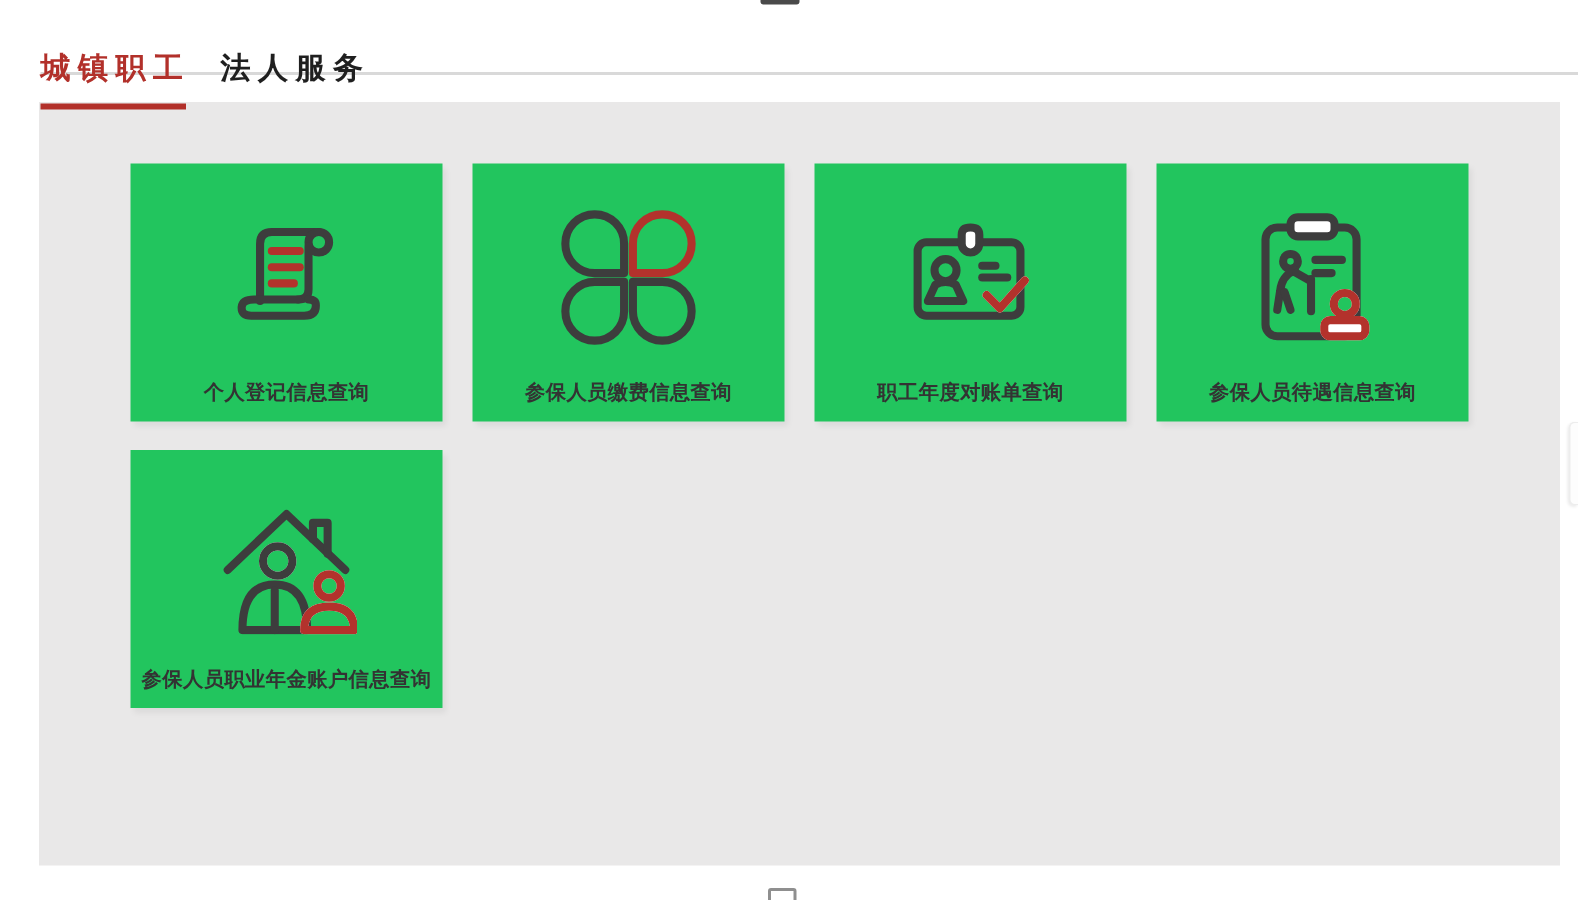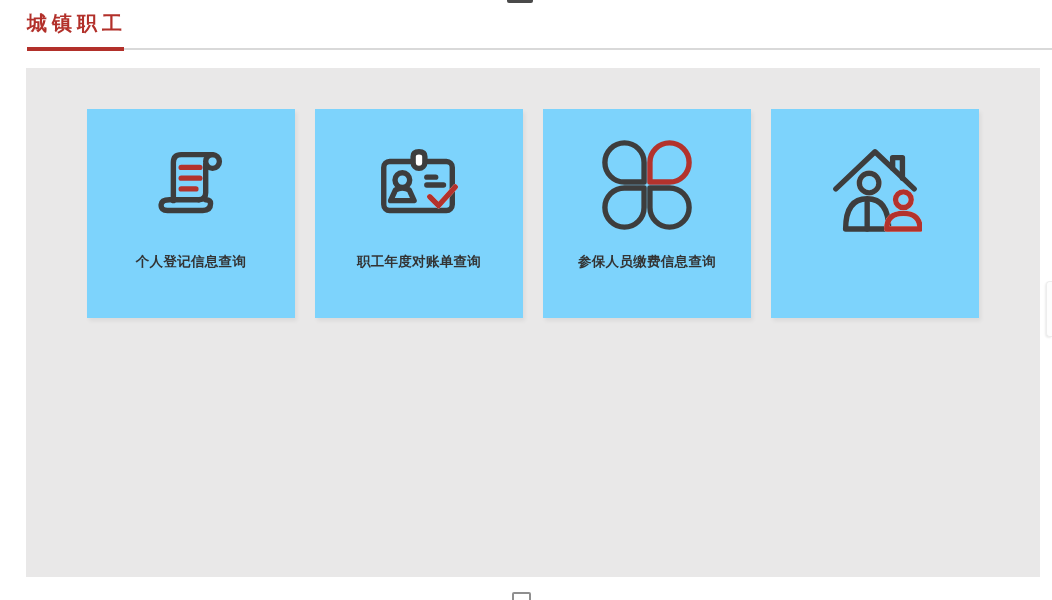--- a/index.html
+++ b/index.html
@@ -8,32 +8,32 @@
     background:#ffffff;
     font-family:"Liberation Sans","DejaVu Sans",sans-serif;
   }
   
   .top-clip{position:absolute;left:507px;top:0;width:26px;height:3px;
     background:#4a4a4a;border-radius:0 0 2px 2px;}
   
   .tabbar{position:absolute;left:0;top:0;width:1052px;height:52px;}
   .tabbar .divider{position:absolute;left:27px;right:0;top:48px;height:2px;
     background:var(--divider,#d9d9d9);}
-  .tabs{position:absolute;left:27px;top:10px;display:flex;gap:20px;justify-content:space-between;}
+  .tabs{position:absolute;left:27px;top:32px;display:flex;gap:20px;justify-content:space-between;}
   .tab{font-size:20px;font-weight:bold;letter-spacing:5px;color:var(--tab-text,#1f1f1f);
     cursor:pointer;white-space:nowrap;position:relative;padding-bottom:13px;}
   .tab.active{color:var(--accent-red,#b2302a);}
   .tab.active::after{content:"";position:absolute;left:0;right:3px;bottom:-1px;height:4px;
     background:var(--accent-red,#b2302a);z-index:2;}
   
   .panel{position:absolute;left:26px;top:68px;width:1014px;height:509px;
     background:var(--panel-bg,#e9e8e8);}
   .cards{display:grid;grid-template-columns:repeat(4,208px);gap:19px 20px;
     padding:41px 61px 0 61px;}
-  .card{width:208px;height:209px;background:#7dd3fc;
+  .card{width:208px;height:172px;background:#22c55e;
     box-shadow:2px 3px 4px rgba(0,0,0,0.06);
     display:flex;flex-direction:column;align-items:center;cursor:pointer;}
   .icon-wrap{margin-top:28px;height:96px;width:96px;display:flex;
     align-items:center;justify-content:center;}
   .card-label{margin-top:20px;font-size:13.5px;font-weight:600;
     color:var(--card-label,#333333);letter-spacing:.3px;white-space:nowrap;}
   
   .icon{width:94px;height:94px;display:block;}
   .icon path,.icon rect,.icon circle{fill:none;stroke-width:5.5;
     stroke-linecap:round;stroke-linejoin:round;}
@@ -50,20 +50,21 @@
 </style>
 </head>
 <body>
 
 <div class="top-clip"></div>
 
 <div class="tabbar">
   <div class="divider"></div>
   <div class="tabs">
     <div class="tab active">城镇职工</div>
+    <div class="tab">法人服务</div>
   </div>
 </div>
 
 <div class="panel">
   <div class="cards">
 
     <div class="card">
       <div class="icon-wrap">
         <svg class="icon" viewBox="0 0 96 96">
           <path class="sd" d="M30 64 V25 Q30 17 38 17 H70"></path>
@@ -74,61 +75,82 @@
           <path class="sr" stroke-width="6" d="M38 41 H57"></path>
           <path class="sr" stroke-width="6" d="M38 52 H53"></path>
         </svg>
       </div>
       <div class="card-label">个人登记信息查询</div>
     </div>
 
     <div class="card">
       <div class="icon-wrap">
         <svg class="icon" viewBox="0 0 96 96">
+          <path class="sd" stroke-width="6" d="M45 45 H25 A20 20 0 1 1 45 25 Z"></path>
+          <path class="sr" stroke-width="6" d="M51 45 V25 A20 20 0 1 1 71 45 Z"></path>
+          <path class="sd" stroke-width="6" d="M45 51 V71 A20 20 0 1 1 25 51 Z"></path>
+          <path class="sd" stroke-width="6" d="M51 51 H71 A20 20 0 1 1 51 71 Z"></path>
+        </svg>
+      </div>
+      <div class="card-label">参保人员缴费信息查询</div>
+    </div>
+
+    <div class="card">
+      <div class="icon-wrap">
+        <svg class="icon" viewBox="0 0 96 96">
           <rect class="sd" x="12" y="24" width="70" height="50" rx="6"></rect>
           <path class="sd fw" stroke-width="5" d="M42 19 Q42 14 48 14 Q54 14 54 19 V25 A6 6 0 0 1 42 25 Z"></path>
           <circle class="sd" cx="31" cy="43" r="7.5"></circle>
           <path class="sd" d="M19 64 L24 53 Q27 51 31 51 Q35 51 38 53 L43 64 Z"></path>
           <path class="sd" d="M56 40 H65"></path>
           <path class="sd" d="M56 48 H73"></path>
           <path class="sw" stroke-width="13" d="M59 60 L68 69 L85 50"></path>
           <path class="sr" stroke-width="6.5" d="M59 60 L68 69 L85 50"></path>
         </svg>
       </div>
       <div class="card-label">职工年度对账单查询</div>
     </div>
 
     <div class="card">
       <div class="icon-wrap">
         <svg class="icon" viewBox="0 0 96 96">
-          <path class="sd" stroke-width="6" d="M45 45 H25 A20 20 0 1 1 45 25 Z"></path>
-          <path class="sr" stroke-width="6" d="M51 45 V25 A20 20 0 1 1 71 45 Z"></path>
-          <path class="sd" stroke-width="6" d="M45 51 V71 A20 20 0 1 1 25 51 Z"></path>
-          <path class="sd" stroke-width="6" d="M51 51 H71 A20 20 0 1 1 51 71 Z"></path>
+          <rect class="sd" stroke-width="6" x="16" y="14" width="62" height="74" rx="8"></rect>
+          <rect class="sd fw" x="33" y="7" width="30" height="13" rx="5"></rect>
+          <circle class="sd" stroke-width="4.5" cx="33" cy="37" r="5"></circle>
+          <path class="sd" stroke-width="4.5" d="M36 43 Q27 47 26 57 L24 70"></path>
+          <path class="sd" stroke-width="4.5" d="M29 58 L33 70"></path>
+          <path class="sd" stroke-width="4.5" d="M37 45 L46 50"></path>
+          <path class="sd" stroke-width="4.5" d="M47 49 V71"></path>
+          <path class="sd" stroke-width="5" d="M50 36 H68"></path>
+          <path class="sd" stroke-width="5" d="M50 45 H61"></path>
+          <circle class="sw" stroke-width="12" cx="70" cy="66" r="7.5"></circle>
+          <rect class="sw fw" stroke-width="10" x="56" y="77" width="28" height="11" rx="4"></rect>
+          <circle class="sr" cx="70" cy="66" r="7.5"></circle>
+          <rect class="sr" x="56" y="77" width="28" height="11" rx="4"></rect>
         </svg>
       </div>
-      <div class="card-label">参保人员缴费信息查询</div>
+      <div class="card-label">参保人员待遇信息查询</div>
     </div>
-
 
     <div class="card">
       <div class="icon-wrap">
         <svg class="icon" viewBox="0 0 96 96">
           <path class="sd" stroke-width="6" d="M8 52 L48 14 L88 52"></path>
           <path class="sd" d="M66 31 V20 H76 V41"></path>
           <path class="sd" d="M18 93 Q18 62 40 62 Q62 62 62 93 Z"></path>
           <path class="sd" stroke-width="5" d="M40 66 V93"></path>
           <circle class="sw" stroke-width="12" cx="42" cy="46" r="10"></circle>
           <circle class="sd" cx="42" cy="46" r="10"></circle>
           <circle class="sw" stroke-width="11" cx="77" cy="63" r="8"></circle>
           <circle class="sr" stroke-width="5" cx="77" cy="63" r="8"></circle>
           <path class="sw" stroke-width="10" d="M60 93 Q60 77 77 77 Q94 77 94 93 Z"></path>
           <path class="sr" stroke-width="5" d="M60 93 Q60 77 77 77 Q94 77 94 93 Z"></path>
         </svg>
       </div>
+      <div class="card-label">参保人员职业年金账户信息查询</div>
     </div>
 
 
   </div>
 </div>
 
 <div class="side-clip"></div>
 <div class="bottom-clip"></div>
 
 </body></html>

